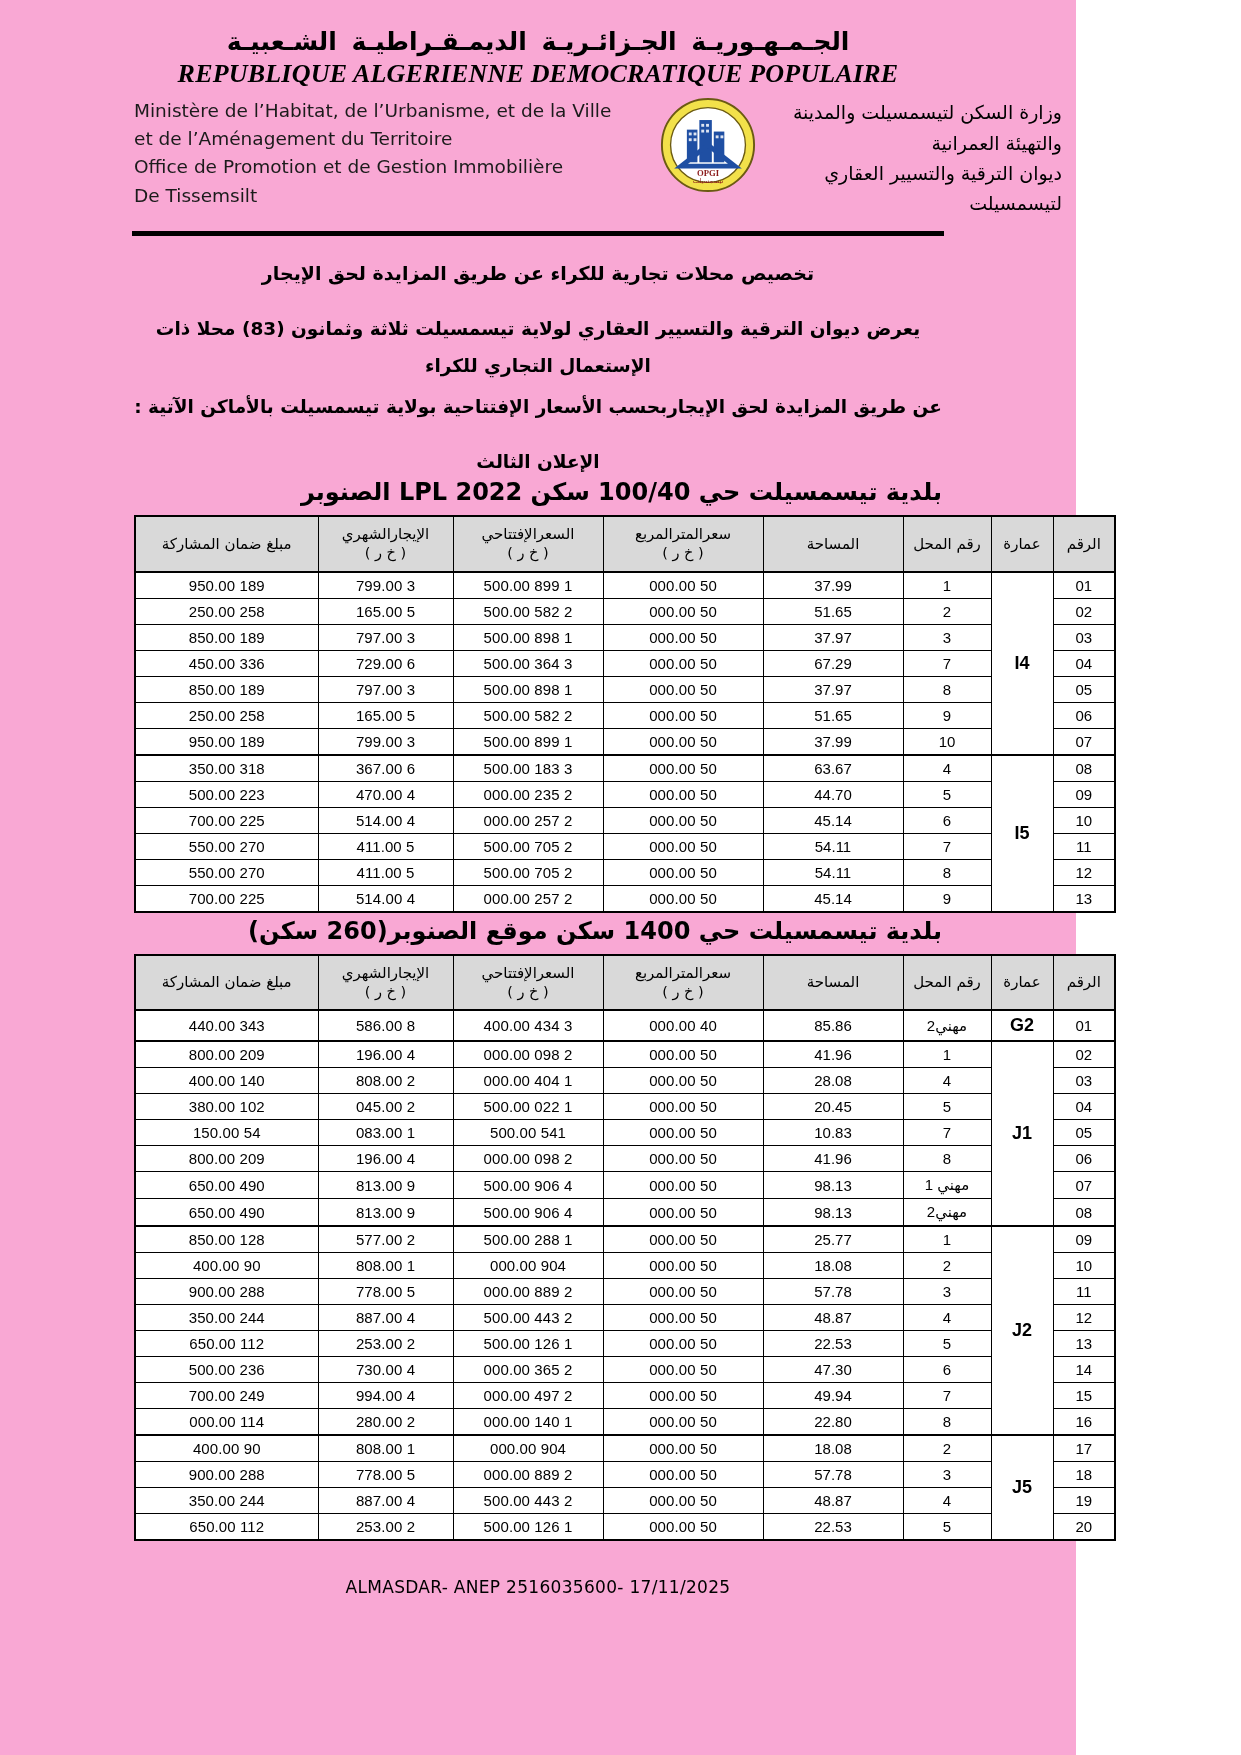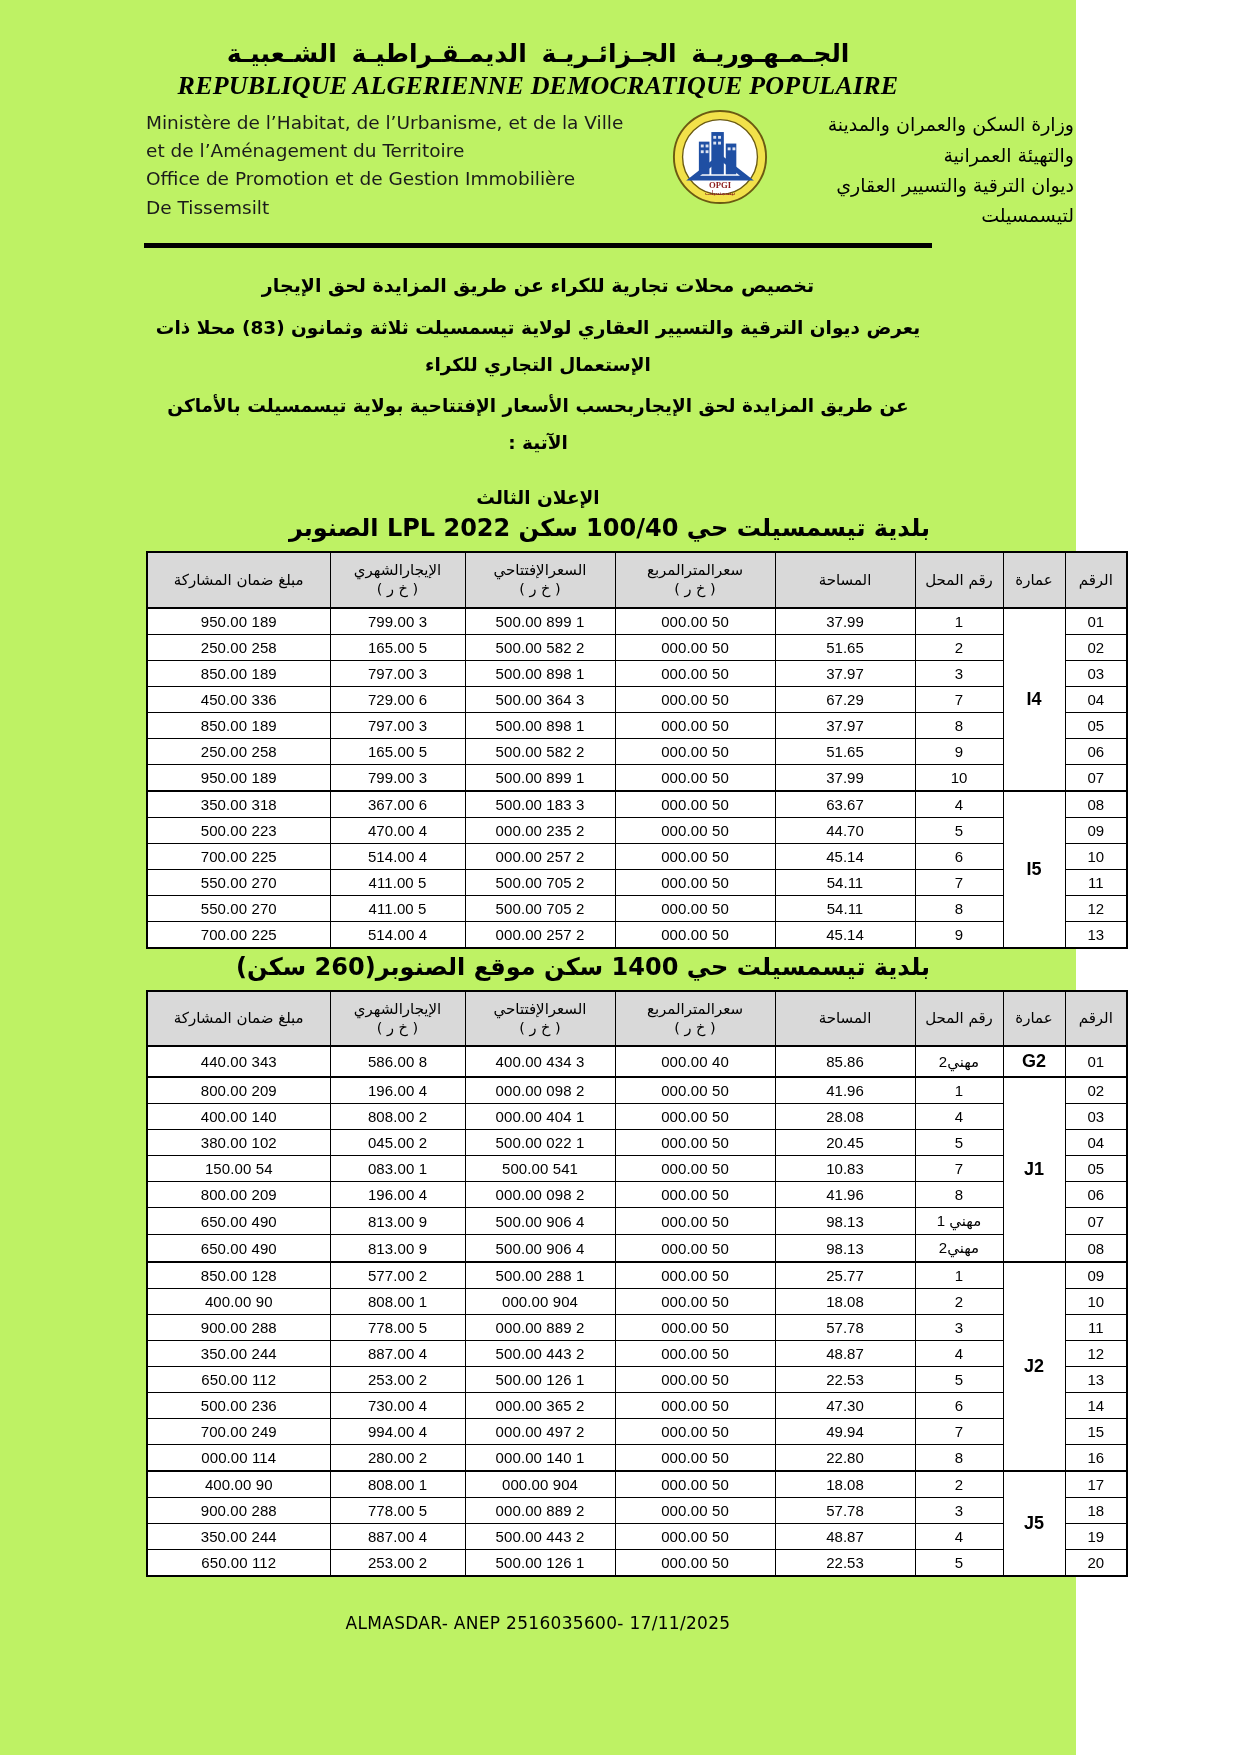--- a/index.html
+++ b/index.html
@@ -11,23 +11,23 @@
   body {
     width: 1241px;
     min-height: 1755px;
     font-family: "DejaVu Sans", "Liberation Sans", sans-serif;
     color: #000;
     position: relative;
   }
   .page {
     width: 1076px;
     min-height: 1755px;
-    padding: 16px;
+    padding: 4px;
     position: relative;
-    background: #bef264;
+    background: #f9a8d4;
   }
 
   
   .letterhead {
     padding: 22px 130px 4px 130px;
     position: relative;
   }
   .lh-title-ar {
     text-align: center;
     font-family: "DejaVu Sans", "Liberation Sans", sans-serif;
@@ -91,21 +91,21 @@
 
   
   .intro {
     direction: rtl;
     text-align: center;
     padding: 26px 130px 0 130px;
   }
   .intro .t1 {
     font-weight: bold;
     font-size: 19px;
-    margin-bottom: 13px;
+    margin-bottom: 26px;
     letter-spacing: 0px;
   }
   .intro .t2 {
     font-weight: bold;
     font-size: 18.5px;
     line-height: 2.0;
     margin-bottom: 4px;
   }
   .intro .t3 {
     font-weight: bold;
@@ -233,21 +233,21 @@
             <rect x="58" y="40" width="3" height="3"></rect>
               <rect x="63" y="40" width="3" height="3"></rect>
           </g>
           <path d="M22 72 L50 50 L78 72 Z" fill="none" stroke="#1f4fa3" stroke-width="5"></path>
           <text x="50" y="82" font-size="9" font-family="Liberation Serif, serif" font-weight="bold" text-anchor="middle" fill="#8a1a1a">OPGI</text>
           <text x="50" y="90" font-size="7" font-family="DejaVu Sans, sans-serif" text-anchor="middle" fill="#8a1a1a">تيسمسيلت</text>
         </svg>
       </div>
 
       <div class="lh-ar-block">
-        <div>وزارة السكن والعمران والمدينة</div>
+        <div>وزارة السكن لتيسمسيلت والمدينة</div>
         <div>والتهيئة العمرانية</div>
         <div>ديوان الترقية والتسيير العقاري</div>
         <div>لتيسمسيلت</div>
       </div>
 
     </div>
   </div>
 
   <div class="rule-double"></div>
 

